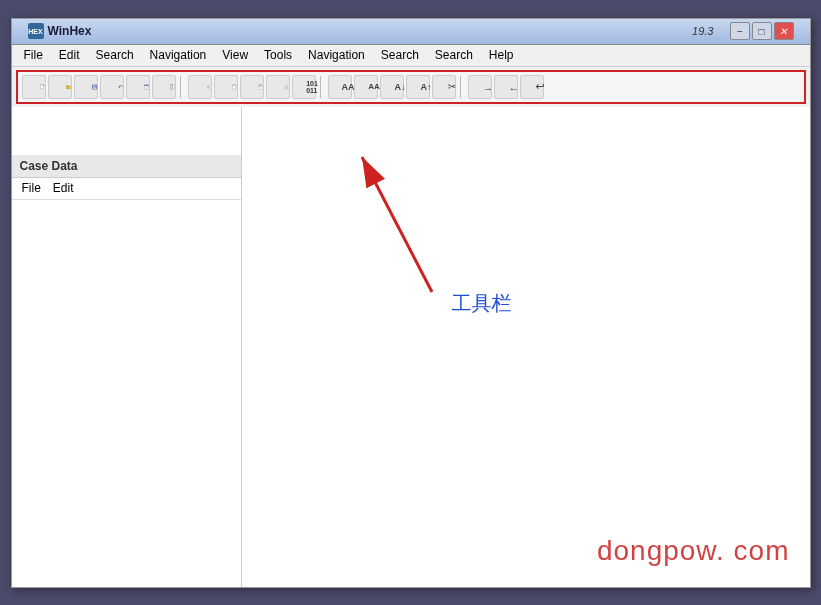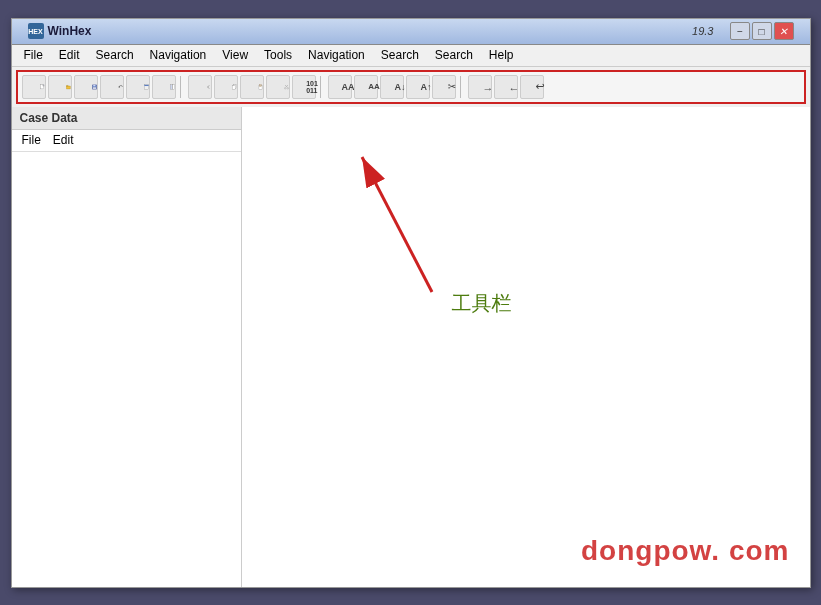--- a/index.html
+++ b/index.html
@@ -140,20 +140,21 @@
       display: flex;
       flex-direction: column;
     }
     .sidebar-header {
       background: #e8e8e8;
       padding: 4px 8px;
       font-size: 12px;
       font-weight: bold;
       border-bottom: 1px solid #ccc;
       color: #333;
+      margin-top: 48px;
     }
     .sidebar-menu-bar {
       display: flex;
       align-items: center;
       gap: 4px;
       padding: 2px 6px;
       border-bottom: 1px solid #ddd;
       height: 22px;
     }
     .sidebar-menu-item {
@@ -182,21 +183,21 @@
       width: 220px;
       height: 200px;
     }
     
     .watermark {
       position: absolute;
       bottom: 20px;
       right: 20px;
       font-size: 28px;
       color: #cc2222;
-      font-weight: bold;
+      font-weight: normal;
       opacity: 0.85;
       letter-spacing: 1px;
     }
     
     .arrow-svg {
       position: absolute;
       top: 0;
       left: 0;
       width: 200px;
       height: 180px;
@@ -341,19 +342,19 @@
 
       <div class="annotation-container">
         <svg class="arrow-svg" viewBox="0 0 200 180" xmlns="http://www.w3.org/2000/svg">
           <defs>
             <marker id="arrowhead" markerWidth="10" markerHeight="7" refX="10" refY="3.5" orient="auto">
               <polygon points="0 0, 10 3.5, 0 7" fill="#cc2222"></polygon>
             </marker>
           </defs>
           <line x1="130" y1="165" x2="60" y2="30" stroke="#cc2222" stroke-width="3" marker-end="url(#arrowhead)"></line>
         </svg>
-        <div style="position:absolute; bottom: 10px; right: 10px; font-size:20px; color:#4d7c0f; font-family:'SimSun',sans-serif;">工具栏</div>
+        <div style="position:absolute; bottom: 10px; right: 10px; font-size:20px; color:#1d4ed8; font-family:'SimSun',sans-serif;">工具栏</div>
       </div>
 
       <div class="watermark">dongpow. com</div>
     </div>
   </div>
 </div>
 
 </body></html>

